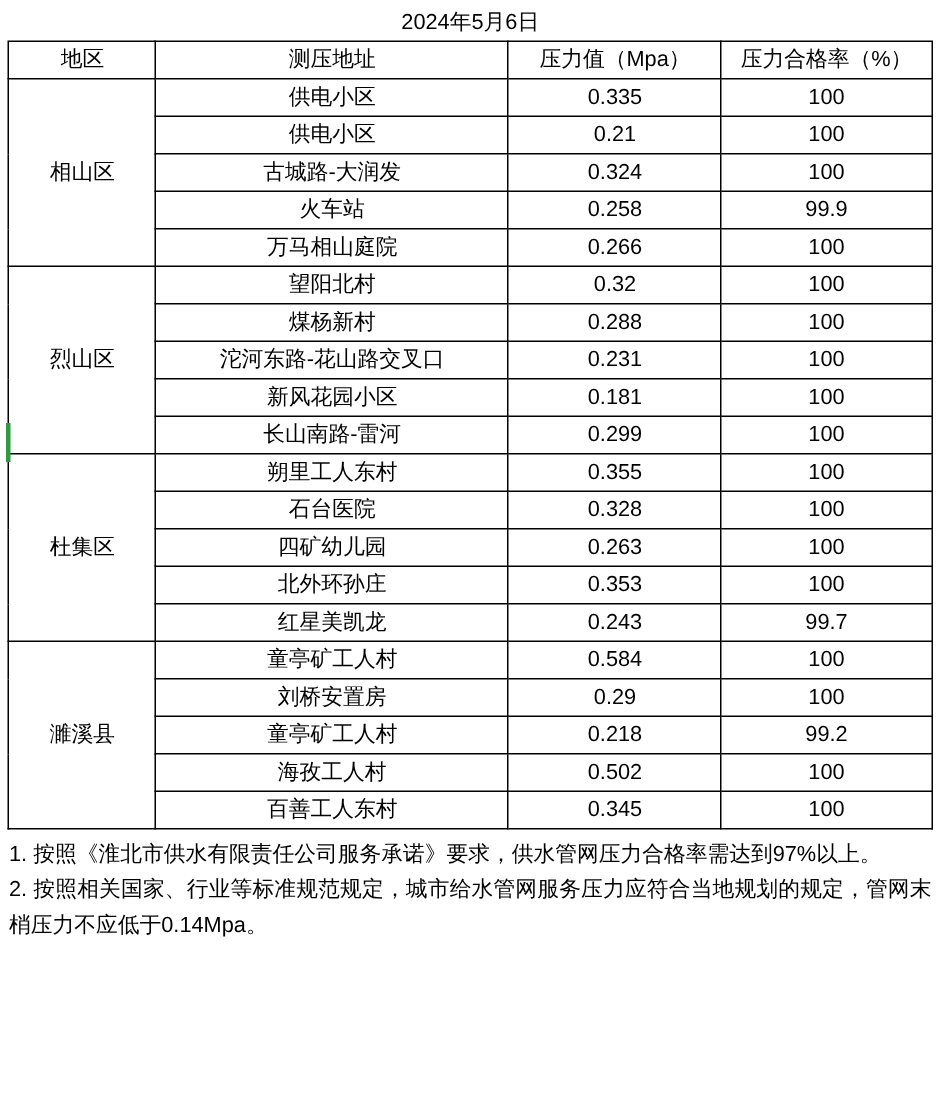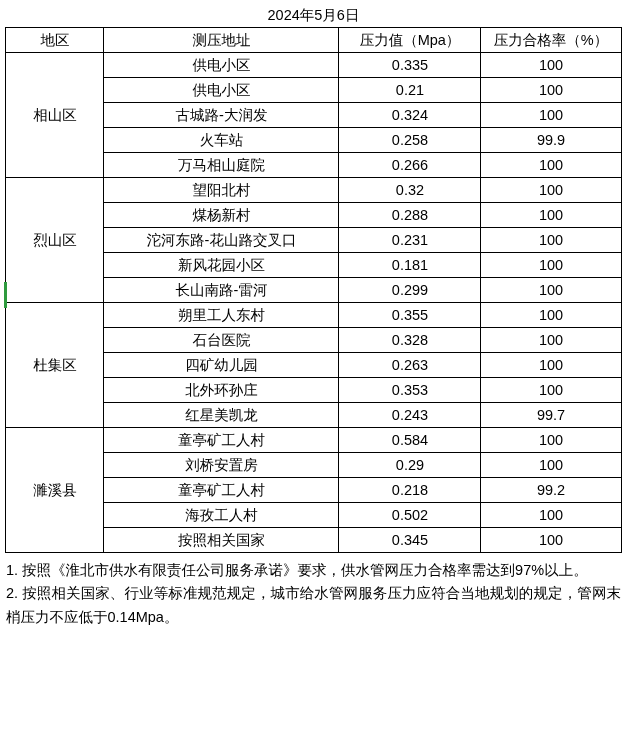--- a/index.html
+++ b/index.html
@@ -197,21 +197,21 @@
         <td>童亭矿工人村</td>
         <td>0.218</td>
         <td>99.2</td>
       </tr>
       <tr>
         <td>海孜工人村</td>
         <td>0.502</td>
         <td>100</td>
       </tr>
       <tr>
-        <td>按照相关国家</td>
+        <td>百善工人东村</td>
         <td>0.345</td>
         <td>100</td>
       </tr>
     </tbody>
   </table>
 
   <div class="notes">
     <p>1. 按照《淮北市供水有限责任公司服务承诺》要求，供水管网压力合格率需达到97%以上。</p>
     <p>2. 按照相关国家、行业等标准规范规定，城市给水管网服务压力应符合当地规划的规定，管网末梢压力不应低于0.14Mpa。</p>
   </div>

